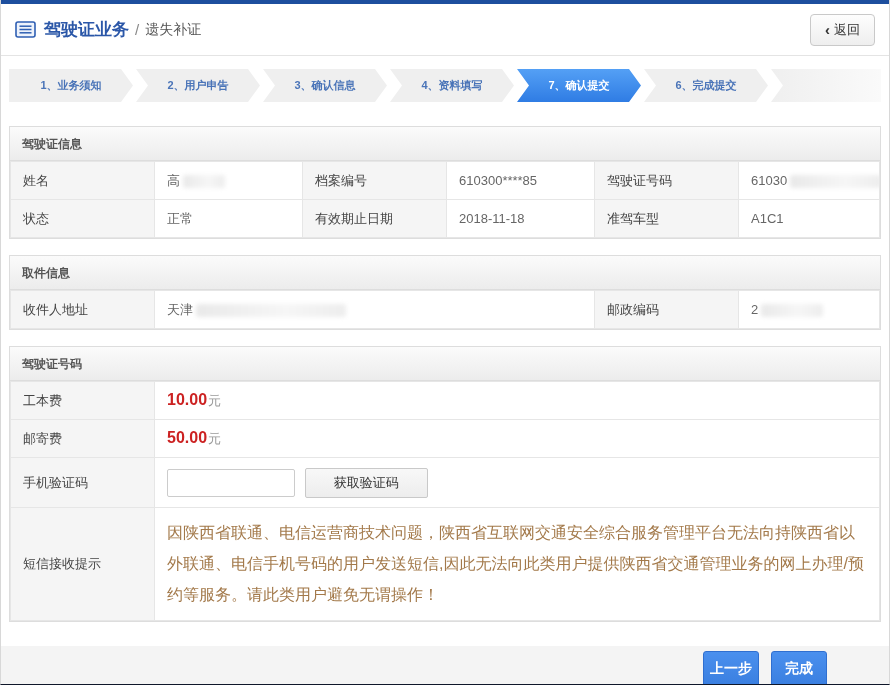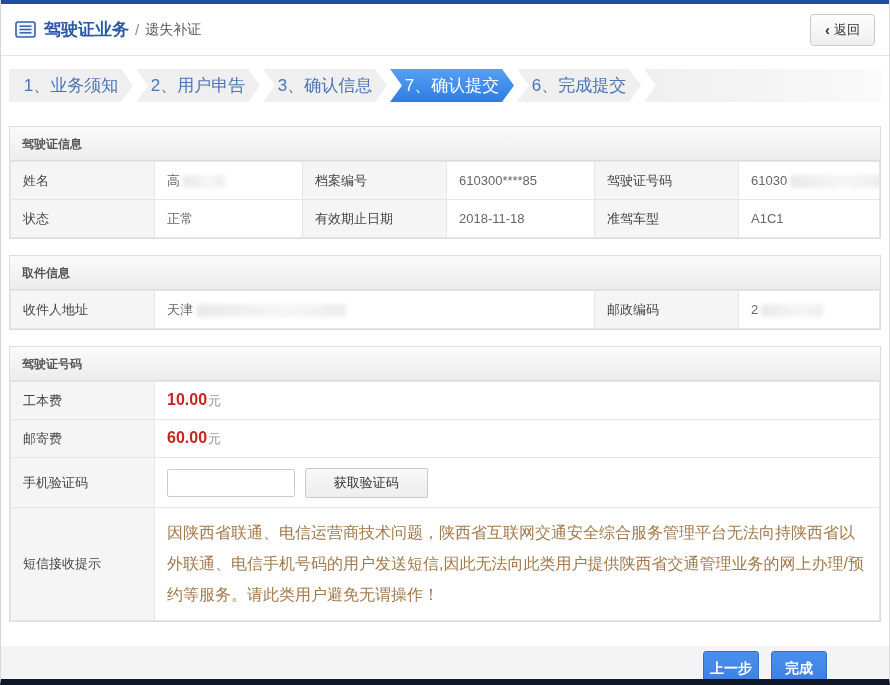--- a/index.html
+++ b/index.html
@@ -6,36 +6,36 @@
     --navy:#1d4f9e; --title-blue:#2b57a8; --step-blue:#3f87e9; --step-text:#4a74b8;
     --fee-red:#cc2222; --tip-brown:#a3794a; --button-blue:#4285e4;
   }
   *{box-sizing:border-box;}
   html,body{margin:0;padding:0;}
   body{
     width:890px;height:685px;background:#fff;
     font-family:"Liberation Sans","DejaVu Sans",sans-serif;color:#555;
   }
   .page{width:890px;height:685px;border-left:1px solid #d8d8d8;border-right:1px solid #d8d8d8;
-        border-bottom:6px solid #0f172a;overflow:hidden;background:#fff;}
+        border-bottom:1px solid #0f172a;overflow:hidden;background:#fff;}
   .topbar{height:4px;background:var(--navy);}
   
   .header{height:52px;display:flex;align-items:center;padding:0 14px;border-bottom:1px solid #e4e4e4;}
   .header .icon{display:inline-flex;margin-right:8px;}
   .header .title{font-size:17px;font-weight:bold;color:var(--title-blue);}
   .header .sep{margin:0 6px;color:#888;font-size:15px;}
   .header .subtitle{font-size:14px;color:#555;}
   .header .spacer{flex:1;}
   .back-btn{display:inline-flex;align-items:center;gap:4px;padding:6px 14px;font-size:13px;color:#333;
     background:linear-gradient(#fdfdfd,#eeeeee);border:1px solid #c9c9c9;border-radius:4px;cursor:pointer;}
   .back-btn .chev{font-weight:bold;font-size:15px;line-height:1;color:#333;}
   
   .steps{display:flex;margin:13px 8px 0 8px;height:33px;}
   .step{flex:0 0 124px;display:flex;align-items:center;justify-content:center;
-    font-size:17px;font-weight:normal;color:var(--step-text);background:#efefef;margin-right:3px;
+    font-size:11px;font-weight:bold;color:var(--step-text);background:#efefef;margin-right:3px;
     clip-path:polygon(12px 50%,0 0,calc(100% - 12px) 0,100% 50%,calc(100% - 12px) 100%,0 100%);}
   .step:first-child{clip-path:polygon(0 0,calc(100% - 12px) 0,100% 50%,calc(100% - 12px) 100%,0 100%);}
   .step.active{background:linear-gradient(180deg,#54a0f5,#2f7ce4);color:#fff;}
   .step-filler{flex:1;background:linear-gradient(90deg,#efefef,#fafafa);
     clip-path:polygon(12px 50%,0 0,100% 0,100% 100%,0 100%);}
   
   .section{margin:0 8px;border:1px solid #ddd;}
   .section.first{margin-top:24px;}
   .section + .section{margin-top:16px;}
   .section-title{height:34px;line-height:34px;padding-left:12px;font-size:12px;font-weight:bold;color:#555;
@@ -83,20 +83,21 @@
     <button class="back-btn">
       <span class="chev">‹</span>
       <span>返回</span>
     </button>
   </div>
 
   <div class="steps">
     <div class="step">1、业务须知</div>
     <div class="step">2、用户申告</div>
     <div class="step">3、确认信息</div>
+    <div class="step">4、资料填写</div>
     <div class="step active">7、确认提交</div>
     <div class="step">6、完成提交</div>
     <div class="step-filler"></div>
   </div>
 
   <div class="section first">
     <div class="section-title">驾驶证信息</div>
     <table>
       <colgroup>
           <col style="width:144px">
@@ -156,21 +157,21 @@
           <col style="width:144px">
           <col>
         </colgroup>
       <tbody>
           <tr>
         <td class="lbl">工本费</td>
         <td class="val"><span class="fee">10.00</span><span class="unit">元</span></td>
       </tr>
       <tr>
         <td class="lbl">邮寄费</td>
-        <td class="val"><span class="fee">60.00</span><span class="unit">元</span></td>
+        <td class="val"><span class="fee">50.00</span><span class="unit">元</span></td>
       </tr>
       <tr class="code-row">
         <td class="lbl">手机验证码</td>
         <td class="val">
           <input class="code-input" type="text" value="" style="">
           <button class="code-btn">获取验证码</button>
         </td>
       </tr>
       <tr>
         <td class="lbl">短信接收提示</td>

